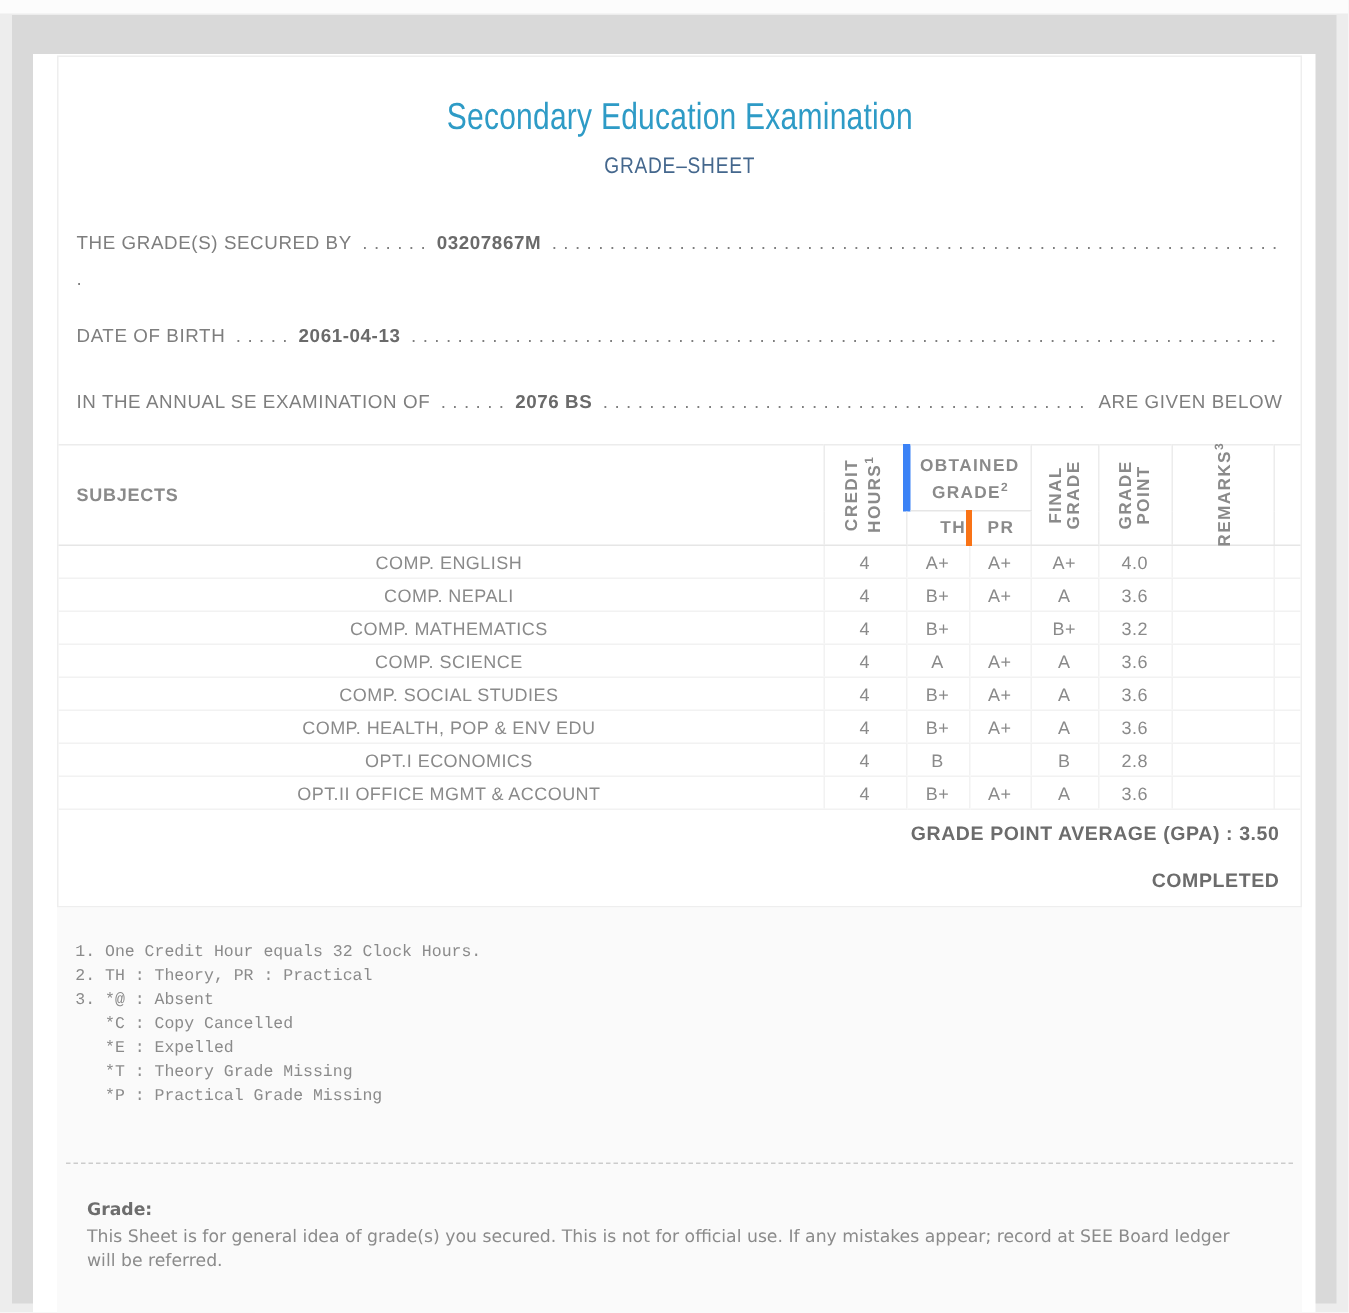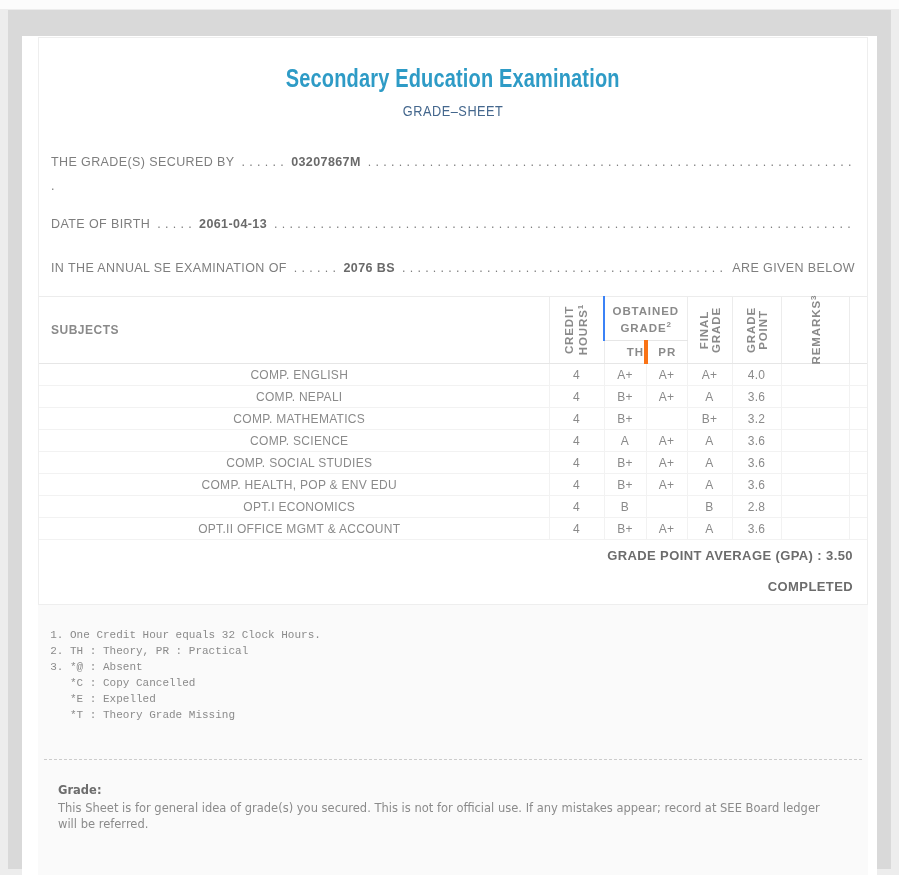--- a/index.html
+++ b/index.html
@@ -20,21 +20,21 @@
     position:absolute; left:14px; top:26px; width:855px; height:839px;
     background:#ffffff;
     display:flex; flex-direction:column;
   }
   
   .panel {
     margin:1px 9px 0 16px;
     border:1px solid #eeeeee;
     background:#ffffff;
   }
-  .title { margin:26px 0 0; text-align:center; color:#2e9bc6; font-size:25px; font-weight:bold; }
+  .title { margin:26px 0 0; text-align:center; color:#2e9bc6; font-size:25px; font-weight:normal; }
   .title .squeeze { display:inline-block; transform:scaleX(.80); transform-origin:center; letter-spacing:.2px; }
   .subtitle { margin:9px 0 0; text-align:center; color:#44678d; font-size:15px; font-weight:normal; }
   .subtitle .squeeze { display:inline-block; transform:scaleX(.85); transform-origin:center; letter-spacing:.6px; }
 
   .info { display:flex; align-items:baseline; padding:0 12px; color:#7e7e7e; font-size:12.5px; letter-spacing:.4px; }
   .info .lbl { white-space:nowrap; }
   .info .mid { white-space:nowrap; margin:0 7px; }
   .info .val { white-space:nowrap; font-weight:bold; color:#6a6a6a; }
   .info .fill { flex:1 1 0; min-width:0; overflow:hidden; white-space:nowrap; margin-left:7px; }
   .info .suffix { white-space:nowrap; margin-left:7px; }
@@ -46,21 +46,21 @@
   
   table.grades { width:100%; border-collapse:collapse; table-layout:fixed; margin-top:21px; border-top:1px solid #ececec; color:#8a8a8a; }
   .grades th { font-weight:bold; font-size:11.5px; color:#8a8a8a; letter-spacing:.9px; padding:0; }
   .grades thead tr.h1 { height:44px; }
   .grades thead tr.h2 { height:23px; }
   .grades thead th { border-bottom:1px solid #e6e6e6; }
   th.subjects { text-align:left; padding-left:12px; font-size:12px; letter-spacing:.5px; }
   th.vert { position:relative; border-left:1px solid #ececec; }
   .vtext { position:absolute; left:50%; top:50%; width:72px; transform:translate(-50%,-50%) rotate(-90deg); text-align:center; line-height:12px; white-space:nowrap; }
   .vtext div { white-space:nowrap; }
-  th.obt { border-left:2px solid #3b82f6; border-bottom:1px solid #ececec; text-align:center; line-height:14px; padding-top:2px; }
+  th.obt { border-left:5px solid #3b82f6; border-bottom:1px solid #ececec; text-align:center; line-height:14px; padding-top:2px; }
   th.thh { border-left:1px solid #ececec; text-align:right; }
   th.prh { border-left:4px solid #f97316; text-align:center; }
   th.remarks-h { border-right:1px solid #ececec; }
   th.fillh { border-bottom:none; }
   sup { font-size:8px; letter-spacing:0; }
 
   .grades tbody td { height:22px; font-size:12px; text-align:center; border-bottom:1px solid #f2f2f2; letter-spacing:.3px; color:#8a8a8a; }
   td.subject { text-align:left; padding-left:12px; }
   td.bl { border-left:1px solid #f2f2f2; }
   td.br { border-right:1px solid #f2f2f2; }
@@ -262,20 +262,21 @@
 
     <div class="lower">
       <ol class="footnotes">
         <li>One Credit Hour equals 32 Clock Hours.</li>
         <li>TH : Theory, PR : Practical</li>
         <li>
           <span>*@ : Absent</span>
           <div class="sym">*C : Copy Cancelled</div>
           <div class="sym">*E : Expelled</div>
           <div class="sym">*T : Theory Grade Missing</div>
+          <div class="sym">*P : Practical Grade Missing</div>
         </li>
       </ol>
 
       <div class="divider"></div>
 
       <div class="note">
         <div class="note-heading">Grade:</div>
         <div class="note-body">This Sheet is for general idea of grade(s) you secured. This is not for official use. If any mistakes appear; record at SEE Board ledger will be referred.</div>
       </div>
     </div>

